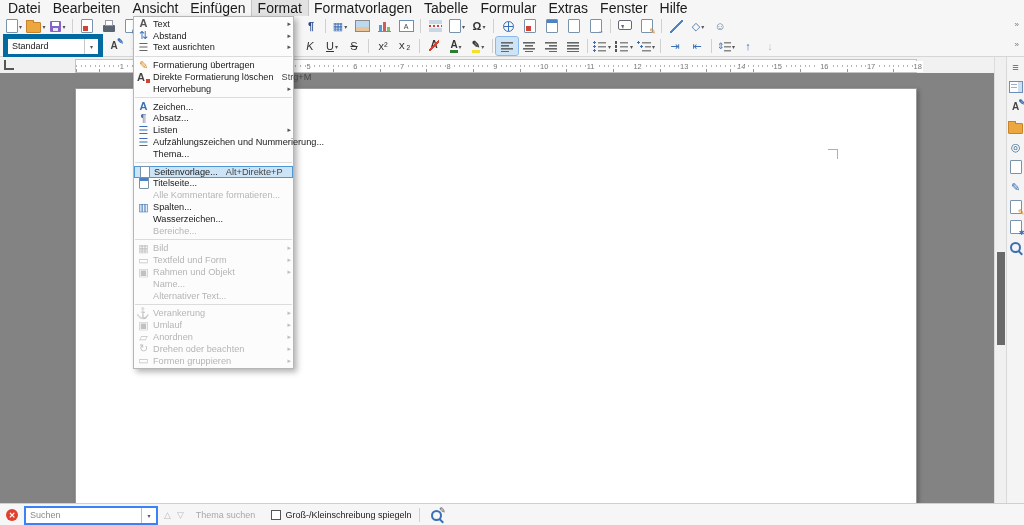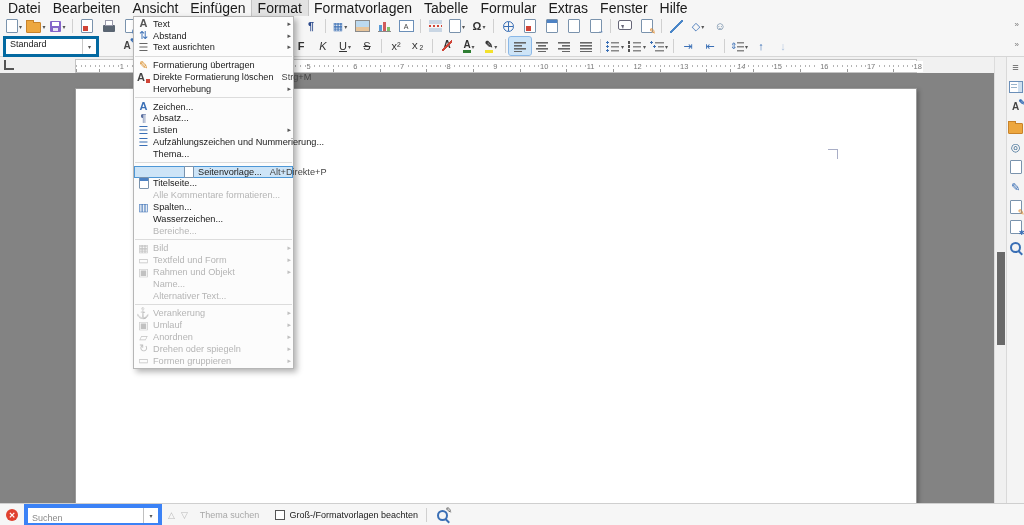--- a/index.html
+++ b/index.html
@@ -88,21 +88,21 @@
   .ic-Apen{position:relative;font-size:10px;font-weight:bold;color:#444;line-height:1;display:inline-block;}
   .ic-Apen::after{content:"✎";position:absolute;right:-6px;top:-3px;font-size:8px;color:#3a6fb5;}
   .ic-mag{width:7px;height:7px;border:2px solid #3a6fb5;border-radius:50%;position:relative;display:inline-block;}
   .ic-mag::after{content:"";position:absolute;width:5px;height:2px;background:#3a6fb5;transform:rotate(45deg);right:-4px;bottom:-3px;}
   .ic-mag.m-pen::before{content:"✎";position:absolute;left:6px;top:-6px;font-size:8px;color:#555;}
   .ic-panel{width:12px;height:10px;border:1px solid #6b8fb8;display:inline-block;background:
     linear-gradient(#cfe0f0,#cfe0f0) right/4px 100% no-repeat,
     linear-gradient(#9ab4cc,#9ab4cc) 1px 2px/6px 1px no-repeat,
     linear-gradient(#9ab4cc,#9ab4cc) 1px 5px/6px 1px no-repeat;background-color:#fff;}
   
-  .combo{height:15px;background:#fff;border:3px solid #0369a1;display:inline-flex;align-items:flex-start;font-size:9px;margin-right:17px;}
+  .combo{height:15px;background:#fff;border:5px solid #0369a1;display:inline-flex;align-items:center;font-size:9px;margin-right:0;}
   .combo .cval{padding:0 4px;flex:1;}
   .combo .cdd{width:13px;align-self:stretch;border-left:1px solid #c8c8c8;display:flex;align-items:center;justify-content:center;font-size:6px;color:#555;}
   
   #rulerrow{position:absolute;left:0;right:30px;top:57px;height:16px;background:#f1f1f1;}
   #tabsel{position:absolute;left:4px;top:3px;width:8px;height:8px;border-left:2px solid #555;border-bottom:2px solid #555;}
   #ruler{position:absolute;left:75px;top:2px;width:840px;height:12px;background:#fff;border:1px solid #c4c4c4;
     background-image:repeating-linear-gradient(90deg,#b5b5b5 0 1px,transparent 1px 4.67px),repeating-linear-gradient(90deg,#9a9a9a 0 1px,transparent 1px 23.35px);
     background-size:100% 2px,100% 3px;background-position:0 5px,0 9px;background-repeat:repeat-x;}
   .rnum{position:absolute;top:0.5px;font-size:7.5px;color:#777;background:#fff;padding:0 1px;line-height:11px;}
   .rmark{position:absolute;top:10px;width:0;height:0;border:3px solid transparent;border-bottom:4px solid #7a7a7a;}
@@ -112,41 +112,41 @@
   #cornermark{position:absolute;left:752px;top:60px;width:9px;height:9px;border-top:1px solid #a9aec6;border-right:1px solid #a9aec6;}
   
   #vscroll{position:absolute;left:994px;top:57px;width:12px;height:446px;background:#f0f0f0;border-left:1px solid #dcdcdc;}
   #vthumb{position:absolute;left:2px;top:195px;width:8px;height:93px;background:#696969;}
   
   #sidebar{position:absolute;left:1006px;top:57px;width:18px;height:446px;background:#f4f4f4;border-left:1px solid #d9d9d9;display:flex;flex-direction:column;align-items:center;padding-top:2px;box-sizing:border-box;}
   .sbbtn{width:16px;height:16px;margin-bottom:4px;display:flex;align-items:center;justify-content:center;font-size:10px;}
   
   #findbar{position:absolute;left:0;top:503px;right:0;height:22px;background:#f6f6f6;border-top:1px solid #cfcfcf;display:flex;align-items:center;font-size:9px;}
   #findclose{width:12px;height:12px;border-radius:50%;background:#e0412f;color:#fff;display:flex;align-items:center;justify-content:center;font-size:8px;font-weight:bold;margin:0 6px;}
-  #findinput{width:130px;height:15px;background:#fff;border:4px solid #3b82f6;display:flex;align-items:flex-end;}
+  #findinput{width:130px;height:15px;background:#fff;border:2px solid #3b82f6;display:flex;align-items:center;}
   #findinput .ph{flex:1;color:#8a8a8a;padding-left:4px;}
   #findinput .cdd{width:14px;align-self:stretch;border-left:1px solid #c0c0c0;display:flex;align-items:center;justify-content:center;font-size:6px;color:#555;}
   .findnav{color:#b9b9b9;font-size:9px;padding:0 6px;}
   .findlbl-dis{color:#a8a8a8;margin:0 6px;}
   #casebox{width:8px;height:8px;border:1px solid #555;background:#fff;margin:0 4px 0 10px;}
   #caselbl{color:#1a1a1a;}
   .fsep{width:1px;height:14px;background:#d0d0d0;margin:0 8px;}
   
   #fmenu{position:absolute;left:133px;top:16px;width:161px;background:#fcfcfc;border:1px solid #b6b6b6;box-shadow:3px 3px 6px rgba(0,0,0,.3);z-index:50;padding:1px 0;box-sizing:border-box;}
   .mi{height:11.8px;display:flex;align-items:center;font-size:9.2px;box-sizing:border-box;padding-right:2px;}
   .mi .mic{width:19px;display:flex;align-items:center;justify-content:center;flex:none;font-size:9px;line-height:1;}
   .mi .mic .ic-page{width:8px;height:10px;}
   .mi .mlabel{white-space:nowrap;}
   .mi .msc{margin-left:auto;color:#444;padding-left:8px;}
   .mi .marr{width:9px;text-align:right;color:#555;font-size:7px;flex:none;}
   .mi.sub .marr::after{content:"▸";}
   .mi.dis{color:#b5b5b5;}
   .mi.dis .mic{filter:grayscale(1);opacity:.5;}
   .mi.dis .msc,.mi.dis .marr{color:#c0c0c0;}
-  .mi.hl{background:#cde4f7;border:1px solid #4d97d6;padding-left:44px;}
+  .mi.hl{background:#cde4f7;border:1px solid #4d97d6;}
   .msep{height:1px;background:#dcdcdc;margin:2.5px 1px;}
 </style>
 </head>
 <body>
 
 <div id="app">
 
   <div id="menubar">
       <span class="mbitem">Datei</span>
       <span class="mbitem">Bearbeiten</span>
@@ -400,21 +400,21 @@
   <div id="findbar">
     <div id="findclose">✕</div>
     <div id="findinput">
       <span class="ph">Suchen</span>
       <span class="cdd">▾</span>
     </div>
     <span class="findnav">△</span>
     <span class="findnav" style="padding-left:0">▽</span>
     <span class="findlbl-dis">Thema suchen</span>
     <span id="casebox"></span>
-    <span id="caselbl">Groß-/Formatvorlagen beachten</span>
+    <span id="caselbl">Groß-/Kleinschreibung spiegeln</span>
     <span class="fsep"></span>
     <span class="sbbtn" style="margin:0">
         <span class="ic-mag m-pen"></span>
       </span>
   </div>
 
   <div id="fmenu">
       <div class="mi sub">
         <span class="mic">
           <span class="tbglyph" style="color: rgb(85, 85, 85); font-weight: bold;">A</span>
@@ -604,21 +604,21 @@
           <span class="tbglyph" style="color: rgb(136, 136, 136);">▱</span>
         </span>
         <span class="mlabel">Anordnen</span>
         <span class="msc"></span>
         <span class="marr"></span>
       </div>
       <div class="mi sub dis">
         <span class="mic">
           <span class="tbglyph" style="color: rgb(136, 136, 136);">↻</span>
         </span>
-        <span class="mlabel">Drehen oder spiegeln</span>
+        <span class="mlabel">Drehen oder beachten</span>
         <span class="msc"></span>
         <span class="marr"></span>
       </div>
       <div class="mi sub dis">
         <span class="mic">
           <span class="tbglyph" style="color: rgb(136, 136, 136);">▭</span>
         </span>
         <span class="mlabel">Formen gruppieren</span>
         <span class="msc"></span>
         <span class="marr"></span>

